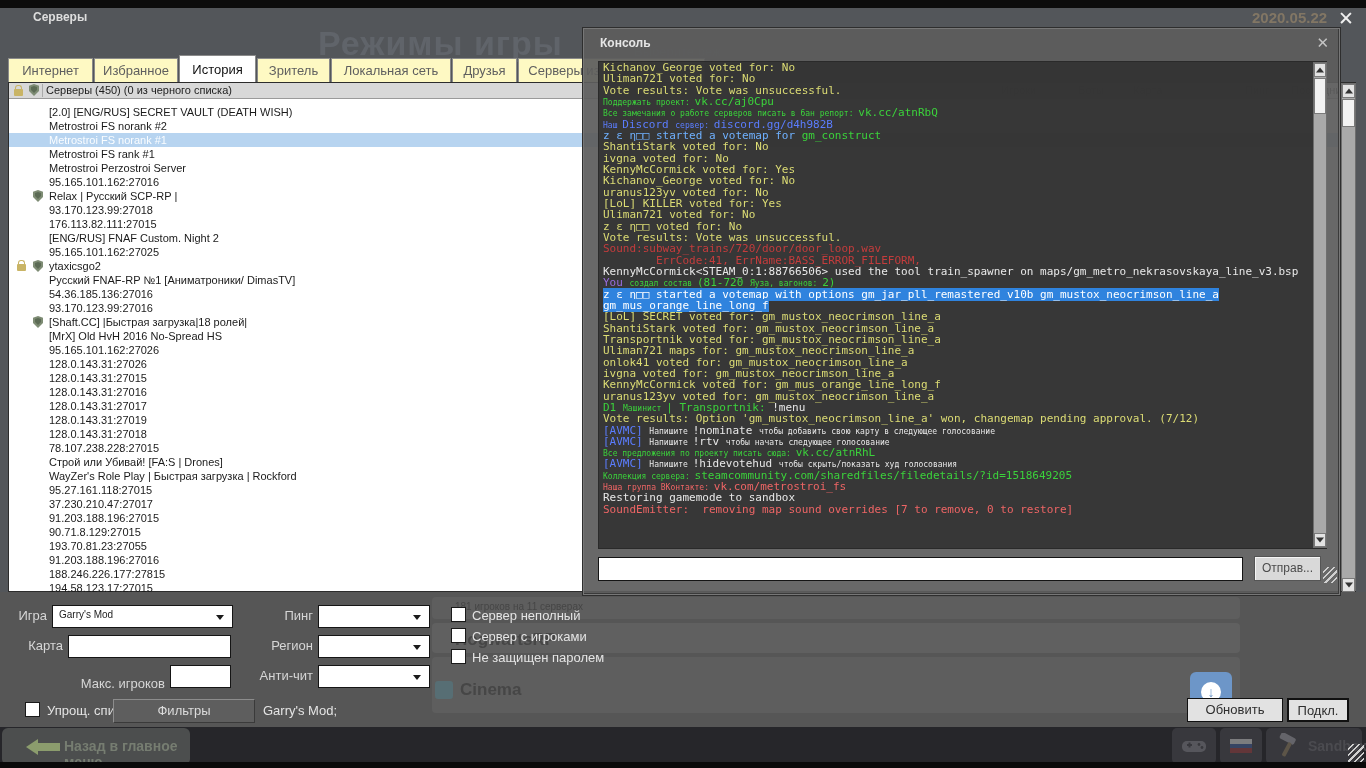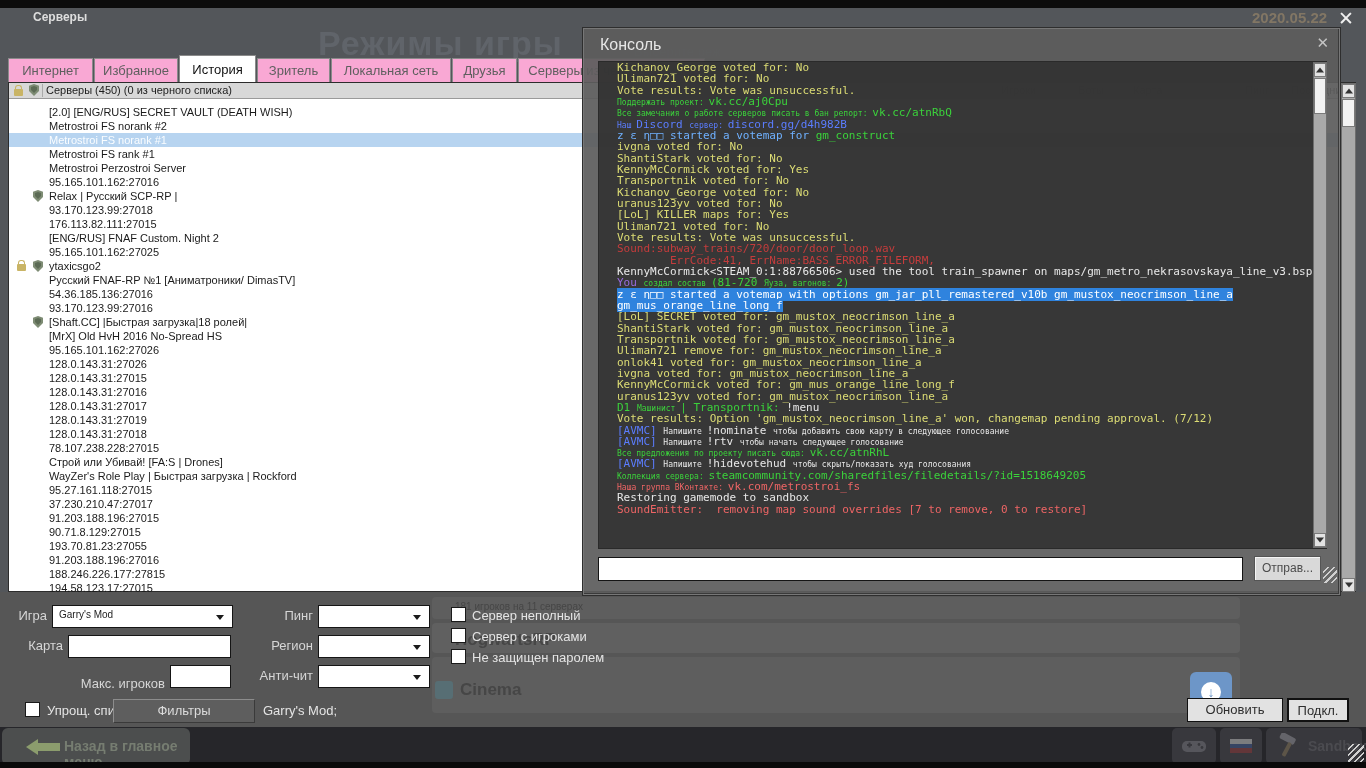--- a/index.html
+++ b/index.html
@@ -12,21 +12,21 @@
   #topbar{left:0;top:0;width:1366px;height:8px;background:#0c0c0c;}
   #bg-title{left:318px;top:24px;font-size:34px;font-weight:bold;color:#60646a;letter-spacing:1px;}
   #bg-subtitle{left:634px;top:44px;font-size:13px;color:#5d6166;}
   #bg-date{left:1252px;top:9px;font-size:15px;font-weight:bold;color:rgba(170,145,110,.55);}
   #screen-close{left:1338px;top:7px;font-size:19px;font-weight:bold;color:#f0f0f0;cursor:default;}
 
   
   #win-title{left:33px;top:10px;font-size:12px;font-weight:bold;color:#dedede;}
   #tabs{left:8px;top:58px;height:24px;}
   .tab{position:absolute;top:0;height:23px;line-height:23px;text-align:center;
-    background:#f9a8d4;border:1px solid #8a8a8a;border-bottom:none;color:#5f5f5f;font-size:13px;}
+    background:#fef9c3;border:1px solid #8a8a8a;border-bottom:none;color:#5f5f5f;font-size:13px;}
   .tab.active{background:#ffffff;color:#111;top:-3px;height:26px;line-height:27px;z-index:3;}
 
   
   #list{left:8px;top:82px;width:1348px;height:510px;background:#fff;border:1px solid #2c2c2c;box-sizing:border-box;}
   #list-header{position:absolute;left:0;top:0;width:100%;height:15px;background:#d8d8d8;
     border-bottom:1px solid #9a9a9a;font-size:11px;color:#1c1c1c;}
   #list-header .htxt{position:absolute;left:37px;top:1px;}
   .hcol{position:absolute;top:1px;color:#3a3a3a;}
   .hsep{position:absolute;top:1px;width:1px;height:13px;background:#aaa;}
   #rows{position:absolute;left:0;top:22px;width:100%;}
@@ -63,26 +63,26 @@
   #filters-btn{position:absolute;left:113px;top:699px;width:142px;height:24px;background:#5e5e5e;
     border:1px solid #8c8c8c;border-right-color:#3a3a3a;border-bottom-color:#3a3a3a;
     color:#dcdcdc;font-size:13px;text-align:center;line-height:22px;box-sizing:border-box;}
   #filter-note{position:absolute;left:263px;top:703px;font-size:13px;color:#e4e4e4;}
   .pushbtn{position:absolute;background:#e2e2e2;border:1px solid #111;color:#2e2e2e;font-size:13px;
     text-align:center;line-height:21px;box-sizing:border-box;}
 
   
   #console{left:583px;top:28px;width:757px;height:567px;background:rgba(92,92,92,.93);
     border:1px solid #777;box-shadow:inset -1px -1px 0 #3a3a3a,0 0 0 1px #2e2e2e;box-sizing:border-box;z-index:6;}
-  #console-title{position:absolute;left:16px;top:7px;font-size:16px;font-weight:normal;color:#e6e6e6;}
+  #console-title{position:absolute;left:16px;top:7px;font-size:12px;font-weight:bold;color:#e6e6e6;}
   #console-close{position:absolute;right:10px;top:5px;font-size:15px;font-weight:bold;color:#c4c4c4;}
   #ctext{position:absolute;left:14px;top:32px;width:729px;height:488px;background:rgba(48,48,48,.88);
     border:1px solid #2a2a2a;box-sizing:border-box;overflow:hidden;}
   .cline{position:relative;height:11.33px;line-height:11.4px;font-family:"DejaVu Sans Mono",monospace;
-    font-size:11px;white-space:pre;padding-left:18px;}
+    font-size:11px;white-space:pre;padding-left:4px;}
   .cline .sm{font-size:8px;}
   .c-y{color:#dcdc74}.c-w{color:#e8e8e8}.c-g{color:#3bd23b}.c-b{color:#5b7dff}
   .c-lb{color:#6fb1ff}.c-r{color:#c43c3c}.c-lr{color:#ee6565}.c-p{color:#9a6ce0}
   .cline.hl span{background:#2f83de;color:#fff;}
   #cinput{position:absolute;left:14px;top:528px;width:645px;height:24px;background:#fff;
     border:1px solid #141414;box-sizing:border-box;font-size:12px;padding:2px 4px;font-family:inherit;}
   #csend{position:absolute;left:670px;top:527px;width:67px;height:25px;background:#d9d9d9;
     border:1px solid #555;box-shadow:inset 1px 1px 0 #f5f5f5;color:#4c4c4c;font-size:12px;
     text-align:center;line-height:23px;box-sizing:border-box;}
   .grip{background:repeating-linear-gradient(135deg,transparent 0 3px,#cfcfcf 3px 4.5px);}
@@ -236,39 +236,39 @@
     <div id="console-title">Консоль</div>
     <div id="console-close">✕</div>
     <div id="ctext">
         <div class="cline"><span class="c-y">Kichanov_George voted for: No</span></div>
         <div class="cline"><span class="c-y">Uliman721 voted for: No</span></div>
         <div class="cline"><span class="c-y">Vote results: Vote was unsuccessful.</span></div>
         <div class="cline"><span class="c-g sm">Поддержать проект: </span><span class="c-g">vk.cc/aj0Cpu</span></div>
         <div class="cline"><span class="c-g sm">Все замечания о работе серверов писать в бан репорт: </span><span class="c-g">vk.cc/atnRbQ</span></div>
         <div class="cline"><span class="c-b sm">Наш </span><span class="c-b">Discord </span><span class="c-b sm">сервер: </span><span class="c-b">discord.gg/d4h982B</span></div>
         <div class="cline"><span class="c-lb">z ε η□□ started a votemap for </span><span class="c-g">gm_construct</span></div>
+        <div class="cline"><span class="c-y">ShantiStark voted for: No</span></div>
         <div class="cline"><span class="c-y">ivgna voted for: No</span></div>
-        <div class="cline"><span class="c-y">ShantiStark voted for: No</span></div>
         <div class="cline"><span class="c-y">KennyMcCormick voted for: Yes</span></div>
-        <div class="cline"><span class="c-y">Transportnik voted for: No</span></div>
         <div class="cline"><span class="c-y">Kichanov_George voted for: No</span></div>
         <div class="cline"><span class="c-y">uranus123yv voted for: No</span></div>
-        <div class="cline"><span class="c-y">[LoL] KILLER maps for: Yes</span></div>
+        <div class="cline"><span class="c-y">[LoL] KILLER voted for: Yes</span></div>
         <div class="cline"><span class="c-y">Uliman721 voted for: No</span></div>
+        <div class="cline"><span class="c-y">z ε η□□ voted for: No</span></div>
         <div class="cline"><span class="c-y">Vote results: Vote was unsuccessful.</span></div>
         <div class="cline"><span class="c-r">Sound:subway_trains/720/door/door_loop.wav</span></div>
         <div class="cline"><span class="c-r">        ErrCode:41, ErrName:BASS_ERROR_FILEFORM,</span></div>
         <div class="cline"><span class="c-w">KennyMcCormick&lt;STEAM_0:1:88766506&gt; used the tool train_spawner on maps/gm_metro_nekrasovskaya_line_v3.bsp</span></div>
         <div class="cline"><span class="c-p">You </span><span class="c-g sm">создал состав </span><span class="c-g">(81-720 </span><span class="c-g sm">Яуза, </span><span class="c-g sm">вагонов: </span><span class="c-g">2)</span></div>
         <div class="cline hl"><span class="c-w">z ε η□□ started a votemap with options gm_jar_pll_remastered_v10b gm_mustox_neocrimson_line_a</span></div>
         <div class="cline hl"><span class="c-w">gm_mus_orange_line_long_f</span></div>
         <div class="cline"><span class="c-y">[LoL] SECRET voted for: gm_mustox_neocrimson_line_a</span></div>
         <div class="cline"><span class="c-y">ShantiStark voted for: gm_mustox_neocrimson_line_a</span></div>
         <div class="cline"><span class="c-y">Transportnik voted for: gm_mustox_neocrimson_line_a</span></div>
-        <div class="cline"><span class="c-y">Uliman721 remove for: gm_mustox_neocrimson_line_a</span></div>
+        <div class="cline"><span class="c-y">Uliman721 maps for: gm_mustox_neocrimson_line_a</span></div>
         <div class="cline"><span class="c-y">onlok41 voted for: gm_mustox_neocrimson_line_a</span></div>
         <div class="cline"><span class="c-y">ivgna voted for: gm_mustox_neocrimson_line_a</span></div>
         <div class="cline"><span class="c-y">KennyMcCormick voted for: gm_mus_orange_line_long_f</span></div>
         <div class="cline"><span class="c-y">uranus123yv voted for: gm_mustox_neocrimson_line_a</span></div>
         <div class="cline"><span class="c-g">D1 </span><span class="c-g sm">Машинист </span><span class="c-g">| Transportnik</span><span class="c-g">: </span><span class="c-w">!menu</span></div>
         <div class="cline"><span class="c-y">Vote results: Option 'gm_mustox_neocrimson_line_a' won, changemap pending approval. (7/12)</span></div>
         <div class="cline"><span class="c-b">[AVMC] </span><span class="c-w sm">Напишите </span><span class="c-w">!nominate </span><span class="c-w sm">чтобы добавить свою карту в следующее голосование</span></div>
         <div class="cline"><span class="c-b">[AVMC] </span><span class="c-w sm">Напишите </span><span class="c-w">!rtv </span><span class="c-w sm">чтобы начать следующее голосование</span></div>
         <div class="cline"><span class="c-g sm">Все предложения по проекту писать сюда: </span><span class="c-g">vk.cc/atnRhL</span></div>
         <div class="cline"><span class="c-b">[AVMC] </span><span class="c-w sm">Напишите </span><span class="c-w">!hidevotehud </span><span class="c-w sm">чтобы скрыть/показать худ голосования</span></div>

